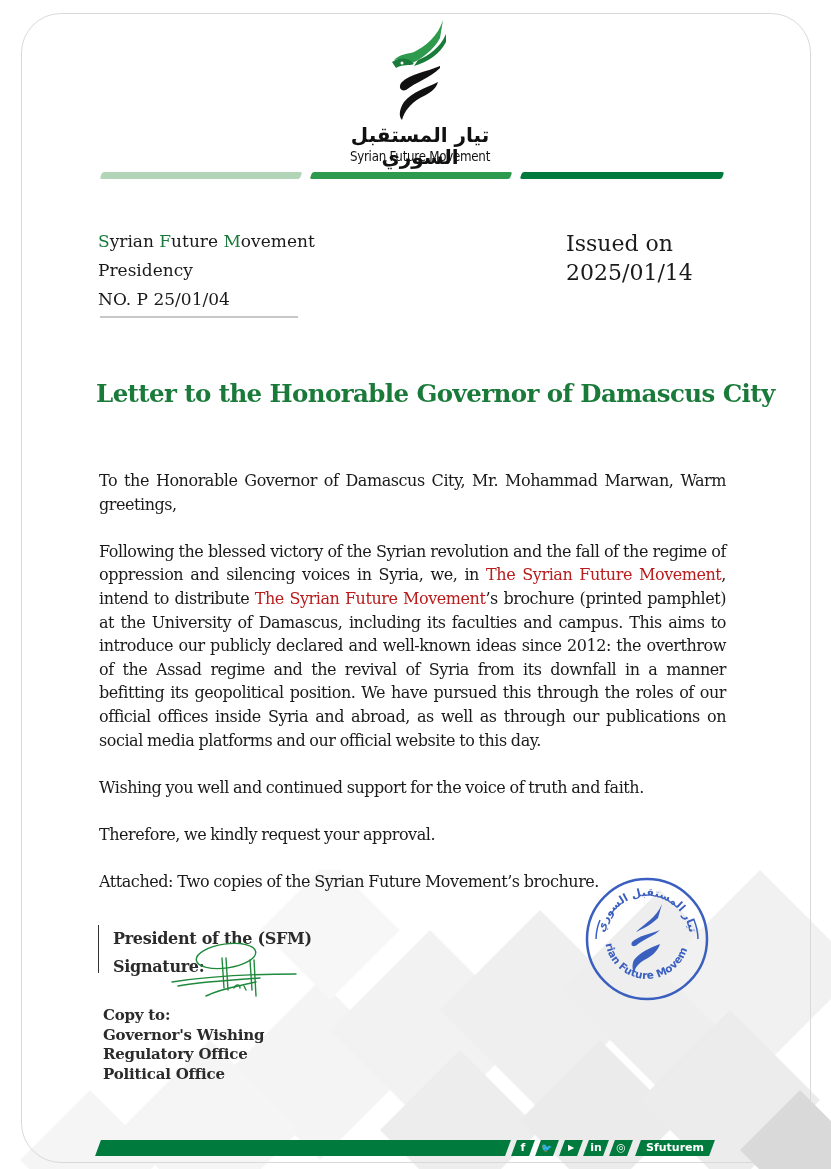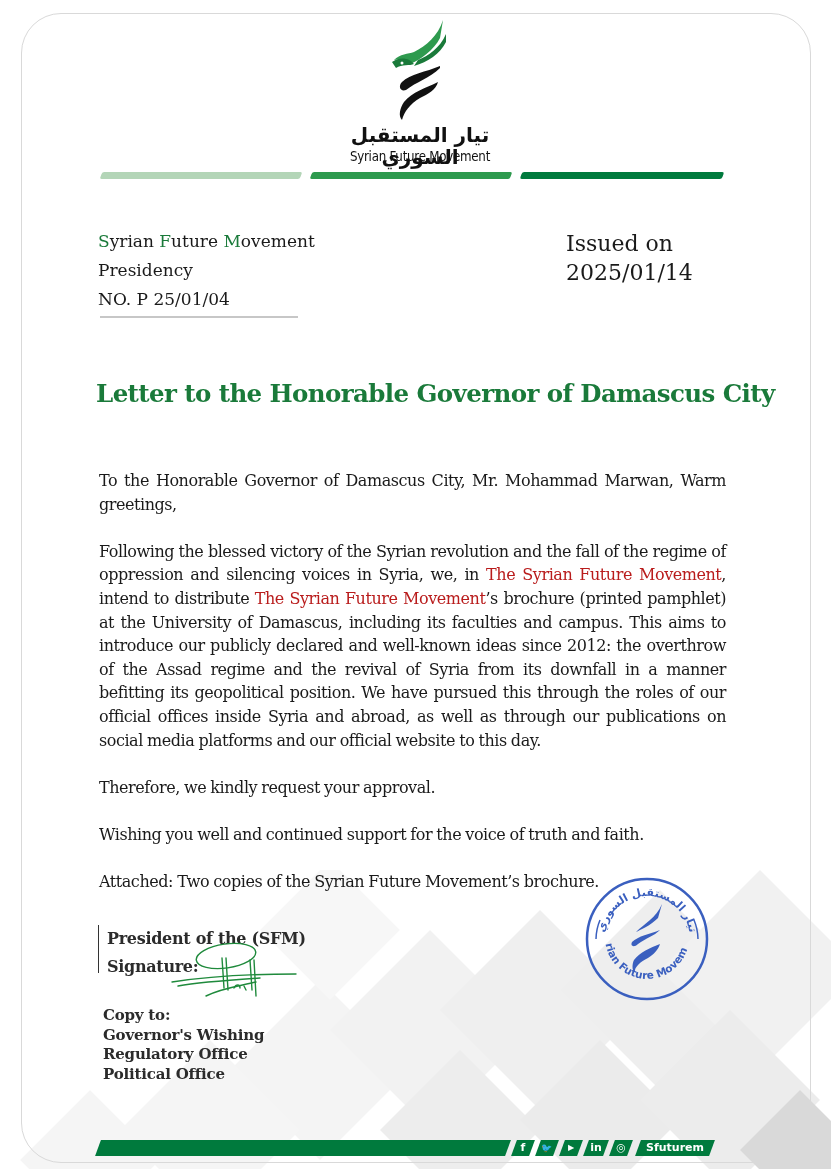--- a/index.html
+++ b/index.html
@@ -24,21 +24,21 @@
   .ref .g { color: #1a7a3a; }
   .ref-line { position: absolute; left: 100px; top: 316px; width: 198px; height: 1.5px; background: #c7c7c7; z-index: 3; }
   .issued { position: absolute; left: 566px; top: 229px; z-index: 3; font-size: 22px; line-height: 29px; }
   .title { position: absolute; left: 96px; top: 350px; width: 640px; z-index: 3; font-size: 24.5px; font-weight: bold; color: #1a7a3a; letter-spacing: -0.6px; white-space: nowrap; margin-top: 29px; }
   .body-text {
     position: absolute; left: 99px; top: 457px; width: 627px; z-index: 3;
     font-size: 16px; line-height: 23.6px; text-align: justify; letter-spacing: -0.45px; word-spacing: -0.5px; margin-top: 12px;
   }
   .body-text p { margin: 0 0 23.6px 0; }
   .body-text .g { color: #b91c1c; }
-  .sign-block { position: absolute; left: 98px; top: 925px; z-index: 3; border-left: 1.5px solid #333; padding-left: 8px; height: 48px; }
+  .sign-block { position: absolute; left: 98px; top: 925px; z-index: 3; border-left: 1.5px solid #333; padding-left: 14px; height: 48px; }
   .sign-line { font-size: 16px; line-height: 28px; color: #2b2b2b; font-weight: bold; letter-spacing: -0.3px; }
   .signature-svg { position: absolute; left: 170px; top: 938px; z-index: 4; }
   .copy { position: absolute; left: 103px; top: 1006px; z-index: 3; font-size: 15px; line-height: 19.5px; color: #2b2b2b; font-weight: bold; letter-spacing: -0.2px; }
   .stamp { position: absolute; left: 584px; top: 876px; z-index: 4; }
   .footer-bar { position: absolute; left: 98px; top: 1140px; width: 620px; height: 16px; z-index: 3; }
   .footer-main { position: absolute; left: 0; top: 0; width: 410px; height: 16px; background: #007a3d; transform: skewX(-20deg); }
   .soc { position: absolute; top: 0; height: 16px; background: #007a3d; transform: skewX(-20deg); color: #fff; }
   .soc span { display: block; transform: skewX(20deg); text-align: center; font-family: "DejaVu Sans", sans-serif; font-weight: bold; font-size: 11px; line-height: 16px; }
 </style>
 </head>
@@ -92,22 +92,22 @@
 <div class="issued">
   <div>Issued on</div>
   <div>2025/01/14</div>
 </div>
 
 <div class="title">Letter to the Honorable Governor of Damascus City</div>
 
 <div class="body-text">
   <p>To the Honorable Governor of Damascus City, Mr. Mohammad Marwan, Warm greetings,</p>
   <p><span>Following the blessed victory of the Syrian revolution and the fall of the regime of oppression and silencing voices in Syria, we, in </span><span class="g">The Syrian Future Movement</span><span>, intend to distribute </span><span class="g">The Syrian Future Movement</span><span>’s brochure (printed pamphlet) at the University of Damascus, including its faculties and campus. This aims to introduce our publicly declared and well-known ideas since 2012: the overthrow of the Assad regime and the revival of Syria from its downfall in a manner befitting its geopolitical position. We have pursued this through the roles of our official offices inside Syria and abroad, as well as through our publications on social media platforms and our official website to this day.</span></p>
+  <p>Wishing you well and continued support for the voice of truth and faith.</p>
   <p>Therefore, we kindly request your approval.</p>
-  <p>Wishing you well and continued support for the voice of truth and faith.</p>
   <p>Attached: Two copies of the Syrian Future Movement’s brochure.</p>
 </div>
 
 <div class="sign-block">
   <div class="sign-line">President of the (SFM)</div>
   <div class="sign-line">Signature:</div>
 </div>
 <svg class="signature-svg" width="130" height="62" viewBox="0 0 130 62">
   <g fill="none" stroke="#1f8a3c" stroke-width="1.4" stroke-linecap="round">
     <ellipse cx="56" cy="18" rx="30" ry="12" transform="rotate(-8 56 18)"></ellipse>

